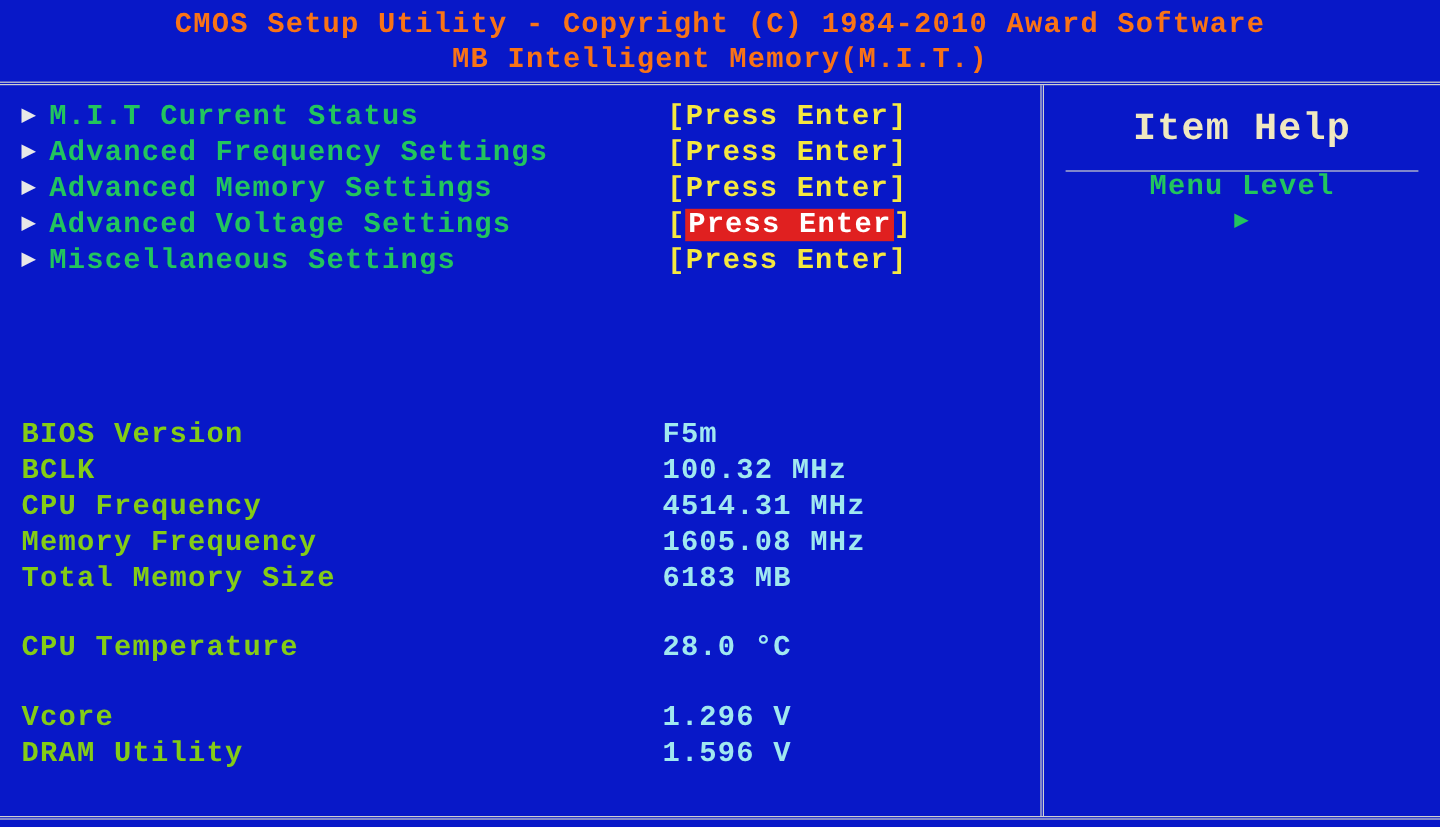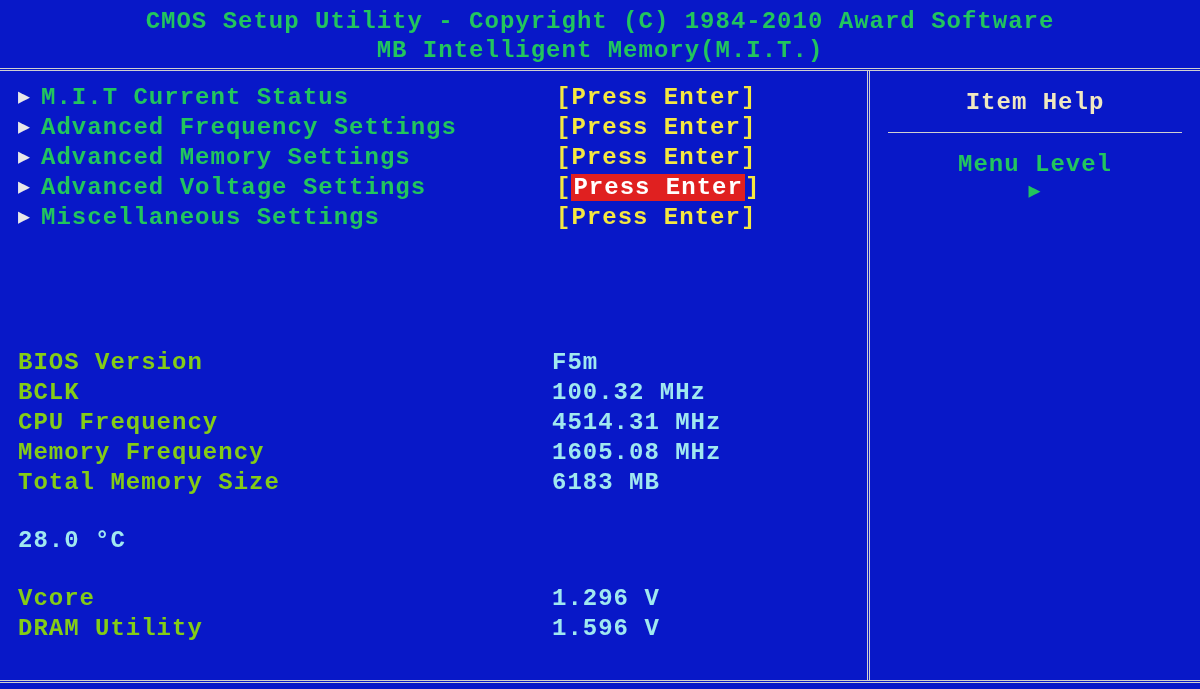--- a/index.html
+++ b/index.html
@@ -14,21 +14,21 @@
       color: #e8e8e8;
       width: 1200px;
       height: 689px;
       overflow: hidden;
       letter-spacing: 1px;
     }
     .header {
       text-align: center;
       padding: 8px 0 4px 0;
       font-size: 24px;
-      color: #22c55e;
+      color: #f97316;
       border-bottom: 3px double #d0d0d0;
     }
     .header-line1 {
       margin-bottom: 2px;
     }
     .main {
       display: flex;
       height: calc(100% - 80px);
     }
     .left-panel {
@@ -84,25 +84,24 @@
     }
     .info-value {
       color: #a0e8f0;
       font-family: Liberation Mono, monospace;
     }
     .info-gap {
       height: 28px;
     }
     .item-help-title {
       text-align: center;
-      font-size: 24px;
+      font-size: 32px;
       color: #f0e8c0;
       padding: 6px 0 16px 0;
       border-bottom: 1px solid #d0d0d0;
-      margin-bottom: 18px;
     }
     .menu-level {
       display: flex;
       align-items: center;
       justify-content: space-between;
       font-size: 24px;
       color: #22c55e;
       padding: 0 14px;
       flex-direction: column;
     }
@@ -174,20 +173,21 @@
       <span class="info-value">1605.08 MHz</span>
     </div>
     <div class="info-row">
       <span class="info-label">Total Memory Size</span>
       <span class="info-value">6183 MB</span>
     </div>
 
     <div class="info-gap"></div>
 
     <div class="info-row">
+      <span class="info-label">CPU Temperature</span>
       <span class="info-value">28.0 °C</span>
     </div>
 
     <div class="info-gap"></div>
 
     <div class="info-row">
       <span class="info-label">Vcore</span>
       <span class="info-value">1.296 V</span>
     </div>
     <div class="info-row">

